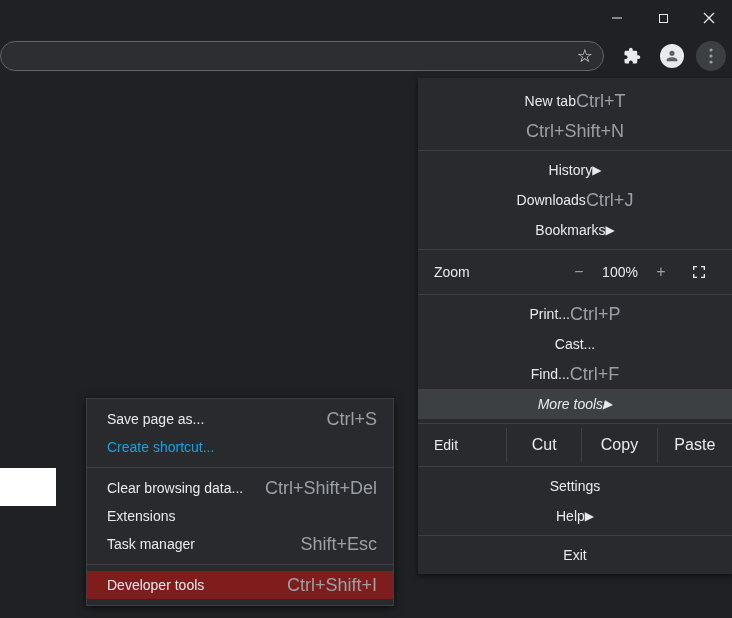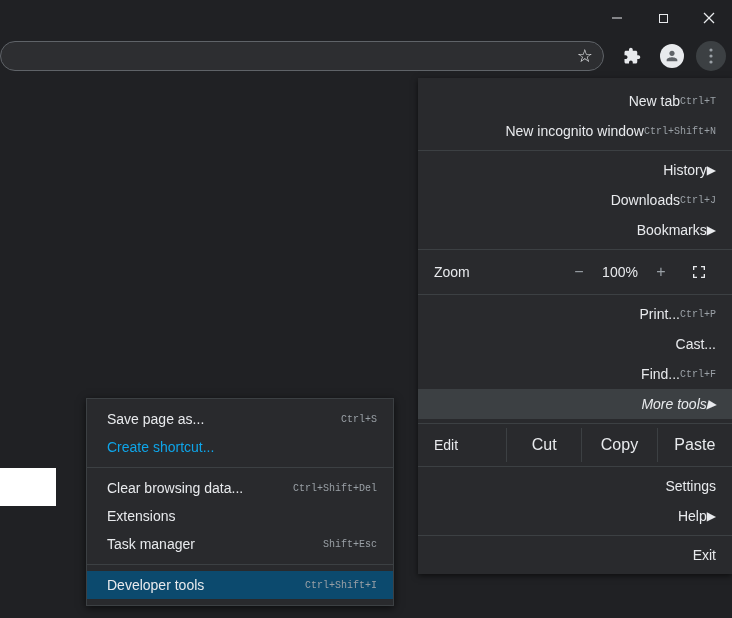--- a/index.html
+++ b/index.html
@@ -79,29 +79,29 @@
     background: #292a2d;
     box-shadow: 0 2px 6px rgba(0,0,0,0.6);
     padding-bottom: 4px;
   }
   .menu .row {
     display: flex; align-items: center;
     height: 30px;
     padding: 0 16px;
     font-size: 14px;
     color: #e8eaed;
-    justify-content: flex-end;
+    justify-content: center;
   }
   .menu .row.spacer { height: 8px; }
   .menu .sep {
     height: 1px;
     background: #3c4043;
     margin: 4px 0;
   }
-  .shortcut { color: #9aa0a6; font-size: 10px; font-family: Liberation Mono, monospace; }
+  .shortcut { color: #9aa0a6; font-size: 18px; }
   .arrow { color: #e8eaed; font-size: 12px; }
   .row.hover { background: #3c4043; font-style: italic; }
   .zoom-row {
     display: flex; align-items: center;
     height: 36px;
     padding: 0 16px 0 16px;
     justify-content: space-between;
   }
   .zoom-controls { display: flex; align-items: center; gap: 0; }
   .zoom-btn {
@@ -140,21 +140,21 @@
     padding: 6px 0;
   }
   .submenu .srow {
     display: flex; align-items: center; justify-content: space-between;
     height: 28px;
     padding: 0 16px 0 20px;
     font-size: 14px;
     color: #e8eaed;
   }
   .submenu .srow.disabled { color: #0ea5e9; }
-  .submenu .srow.hover { background: #0c4a6e; }
+  .submenu .srow.hover { background: #7f1d1d; }
   .submenu .ssep { height: 1px; background: #3c4043; margin: 6px 0; }
 </style>
 </head>
 <body>
 
 <div class="titlebar">
   <div class="win-btn">
     <svg width="12" height="12">
         <line x1="1" y1="6" x2="11" y2="6" stroke="#e8eaed" stroke-width="1"></line>
       </svg>
@@ -201,21 +201,20 @@
   <div class="white-box"></div>
 </div>
 
 <div class="menu">
   <div class="row spacer"></div>
   <div class="row">
     <span>New tab</span>
     <span class="shortcut">Ctrl+T</span>
   </div>
   <div class="row">
-    <span>New incognito window</span>
     <span class="shortcut">Ctrl+Shift+N</span>
   </div>
   <div class="sep"></div>
   <div class="row">
     <span>History</span>
     <span class="arrow">▶</span>
   </div>
   <div class="row">
     <span>Downloads</span>
     <span class="shortcut">Ctrl+J</span>

